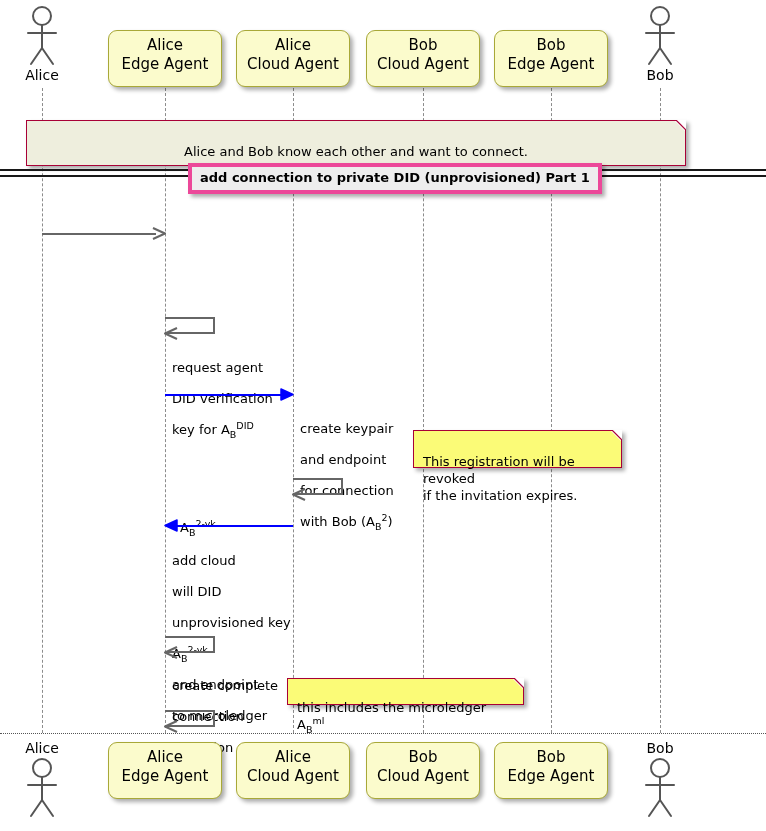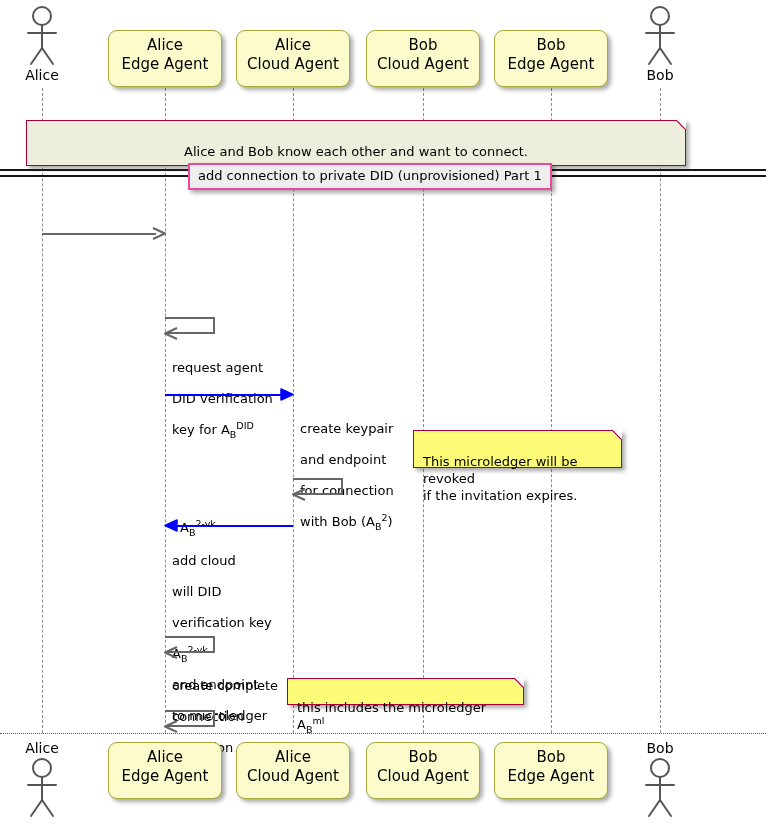--- a/index.html
+++ b/index.html
@@ -99,24 +99,24 @@
     left: 0; width: 766px;
     height: 0;
     border-top: 2px solid #181818;
   }
   .divider-lines::before { top: 0px; }
   .divider-lines::after  { top: 6px; }
   .divider-label {
     position: absolute;
     box-sizing: border-box;
     background: #EEEEEE;
-    border: 2px solid #ec4899;
+    border: 4px solid #ec4899;
     box-shadow: 3px 3px 4px rgba(0,0,0,0.33);
     font-size: 13px;
-    font-weight: normal;
+    font-weight: bold;
     color: #000000;
     line-height: 16px;
     padding: 3px 8px 4px 8px;
     white-space: nowrap;
   }
 
   
   .bottom-sep {
     position: absolute;
     left: 0; width: 766px;
@@ -241,41 +241,41 @@
     <span>and endpoint</span><br>
     <span>for connection</span><br>
     <span>with Bob (A</span><sub class="sm">B</sub><sup class="sm">2</sup><span>)</span>
   </div>
   <div class="self-loop" style="left:293px; top:478px;"></div>
   <svg class="arrowhead" style="left:291px; top:488px;" width="16" height="14" viewBox="0 0 16 14">
     <path d="M 14 1 L 2 6.5 L 14 12" fill="none" stroke="#666666" stroke-width="2" stroke-linejoin="round"></path>
   </svg>
 
   <div class="note yellow" style="left:413px; top:430px; width:209px; height:38px;">
-    <span>This microledger will be revoked
+    <span>This registration will be revoked
 if the invitation expires.</span>
     <span class="fold"></span>
     <svg class="fold-line" viewBox="0 0 14 14">
       <path d="M 14 0 L 14 10 L 4 0 Z" fill="#ffffff" stroke="none"></path>
       <path d="M 4 0 L 14 10" stroke="#A80036" stroke-width="1.2" fill="none"></path>
     </svg>
   </div>
 
   <div class="msg-label" style="left:180px; top:504px; width:120px;">
     <span>A</span><sub class="sm">B</sub><sup class="sm">2-vk</sup>
   </div>
   <div class="msg-line blue" style="left:175px; top:525px; width:118px;"></div>
   <svg class="arrowhead" style="left:163px; top:519px;" width="16" height="14" viewBox="0 0 16 14">
     <path d="M 14 1 L 2 6.5 L 14 12 Z" fill="#0000FF" stroke="#0000FF" stroke-width="1.5" stroke-linejoin="round"></path>
   </svg>
 
   <div class="msg-label" style="left:172px; top:537px; width:130px;">
     <span>add cloud</span><br>
     <span>will DID</span><br>
-    <span>verification key</span><br>
+    <span>unprovisioned key</span><br>
     <span>A</span><sub class="sm">B</sub><sup class="sm">2-vk</sup><br>
     <span> and endpoint</span><br>
     <span>to microledger</span>
   </div>
   <div class="self-loop" style="left:165px; top:636px;"></div>
   <svg class="arrowhead" style="left:163px; top:646px;" width="16" height="14" viewBox="0 0 16 14">
     <path d="M 14 1 L 2 6.5 L 14 12" fill="none" stroke="#666666" stroke-width="2" stroke-linejoin="round"></path>
   </svg>
 
   <div class="msg-label" style="left:172px; top:662px; width:130px;">

